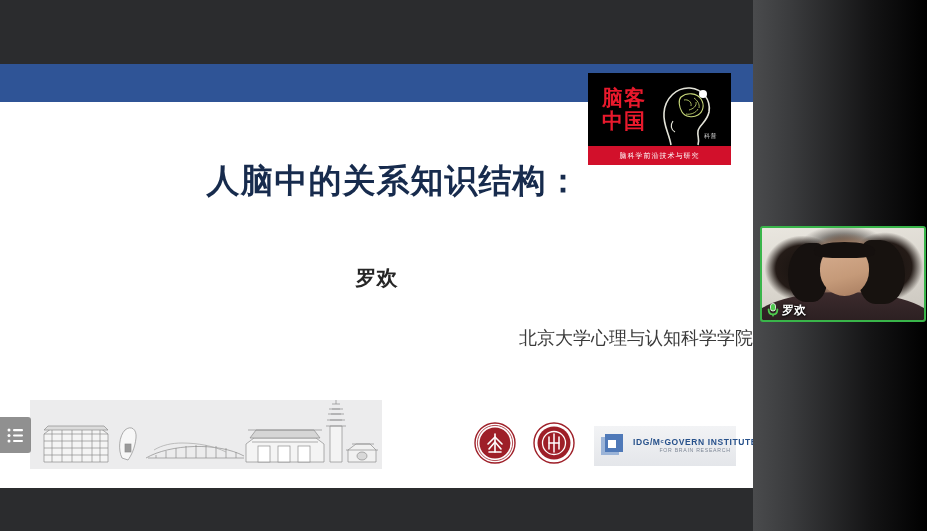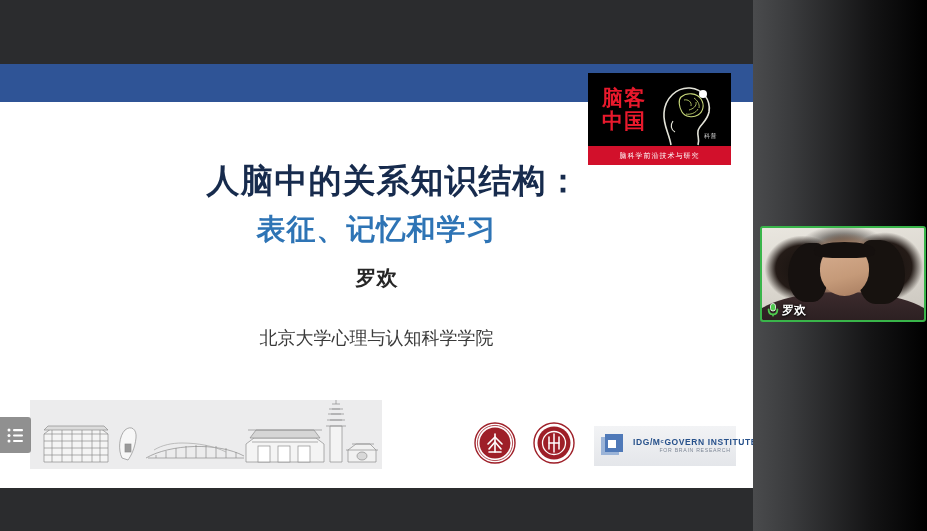--- a/index.html
+++ b/index.html
@@ -159,21 +159,21 @@
   #slide-author {
     position: absolute; left: 0; top: 200px; width: 100%;
     text-align: center;
     color: #262626;
     font-size: 21px;
     font-weight: bold;
     font-family: "DejaVu Sans", sans-serif;
   }
   #slide-affiliations {
     position: absolute; left: 0; top: 260px; width: 100%;
-    text-align: center;
+    text-align: right;
     color: #3a3a3a;
     font-size: 18px;
     line-height: 1.5;
     font-family: "DejaVu Sans", sans-serif;
   }
 
   
   #campus-strip {
     position: absolute;
     left: 30px; bottom: 19px;
@@ -239,21 +239,20 @@
         <path d="M30 16 C36 11 46 12 50 18 C54 24 52 31 47 34 C42 37 34 36 31 31 C28 26 27 19 30 16 Z" fill="none" stroke="#c9d97a" stroke-width="1.1"></path>
         <path d="M33 19 C37 18 41 21 40 25 M38 29 C42 28 46 25 45 21 M35 33 C39 34 45 32 47 28 M43 17 C46 19 49 23 48 27" fill="none" stroke="#b9cc6a" stroke-width=".9"></path>
         <path d="M22 40 C19 44 20 49 24 51" fill="none" stroke="#e3e3d8" stroke-width="1.2"></path>
         <circle cx="52" cy="13" r="4" fill="#ffffff"></circle>
       </svg>
       <div class="kepu">科普</div>
       <div id="conf-logo-banner">脑科学前沿技术与研究</div>
     </div>
 
     <div id="slide-title">人脑中的关系知识结构：</div>
-    <div id="slide-subtitle">表征、记忆和学习</div>
     <div id="slide-author">罗欢</div>
 
     <div id="slide-affiliations">
       <div>北京大学心理与认知科学学院</div>
     </div>
 
     <div id="campus-strip">
       <svg viewBox="0 0 352 69" preserveAspectRatio="none">
         <g stroke="#8d8d8d" fill="none" stroke-width="0.7">
 

